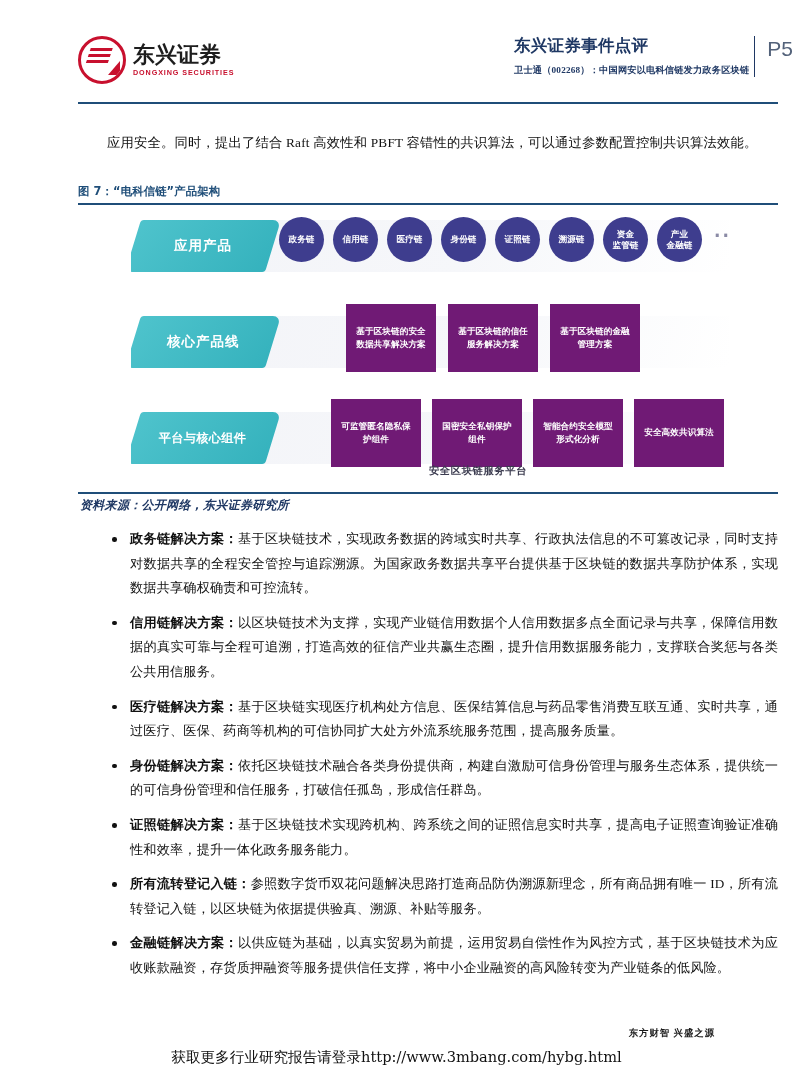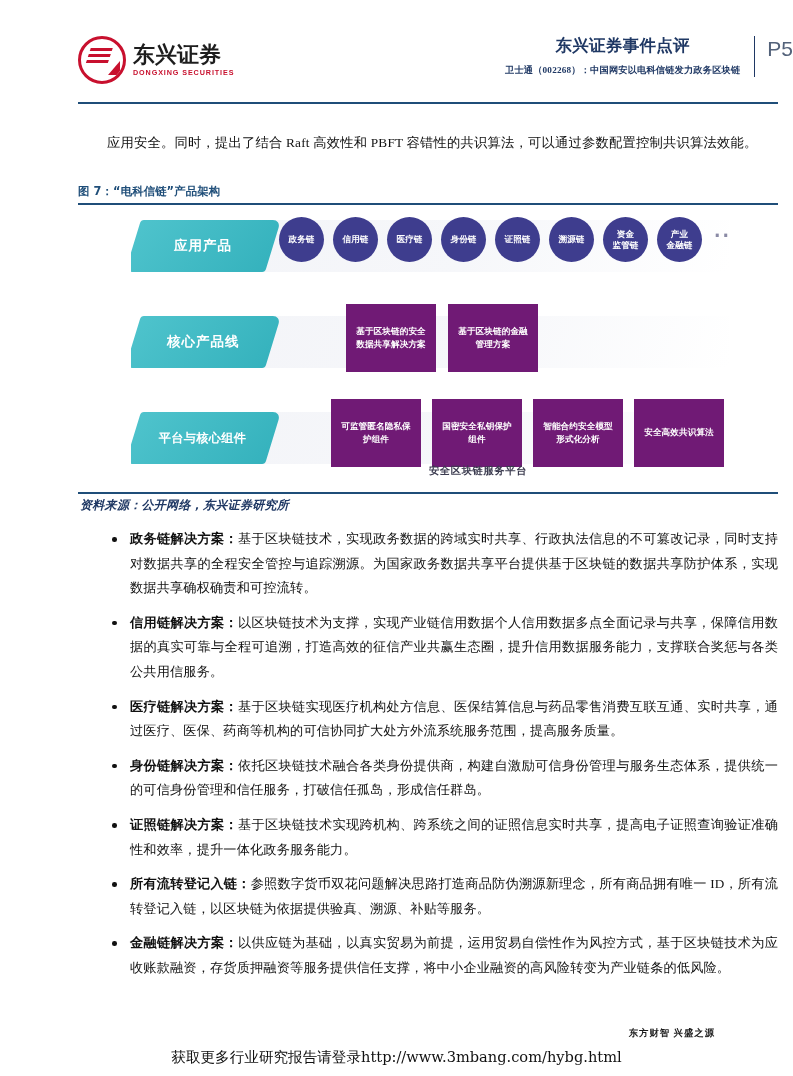--- a/index.html
+++ b/index.html
@@ -86,22 +86,22 @@
     margin-top: 3px;
   }
 
   .header-right {
     position: absolute;
     right: 0px; top: 36px;
     display: flex;
     align-items: flex-start;
   }
   .header-titles {
-    text-align: center;
-    padding-right: 14px;
+    text-align: left;
+    padding-right: 5px;
     border-right: 1.6px solid #1f3864;
   }
   .header-title {
     font-family: "DejaVu Sans", "Liberation Sans", sans-serif;
     font-size: 16.5px;
     font-weight: bold;
     color: #1f3864;
     line-height: 1.25;
     letter-spacing: 0.3px;
   }
@@ -411,20 +411,21 @@
           <span class="ml">资金<br>监管链</span>
         </div>
       <div class="chip">
           <span class="ml">产业<br>金融链</span>
         </div>
       <div class="ellipsis">···</div>
     </div>
 
     <div class="boxes-mid">
       <div class="box box-mid">基于区块链的安全数据共享解决方案</div>
+      <div class="box box-mid">基于区块链的信任服务解决方案</div>
       <div class="box box-mid">基于区块链的金融管理方案</div>
     </div>
 
     <div class="boxes-bottom">
       <div class="box box-bot">可监管匿名隐私保护组件</div>
       <div class="box box-bot">国密安全私钥保护组件</div>
       <div class="box box-bot">智能合约安全模型形式化分析</div>
       <div class="box box-bot">安全高效共识算法</div>
     </div>
 

